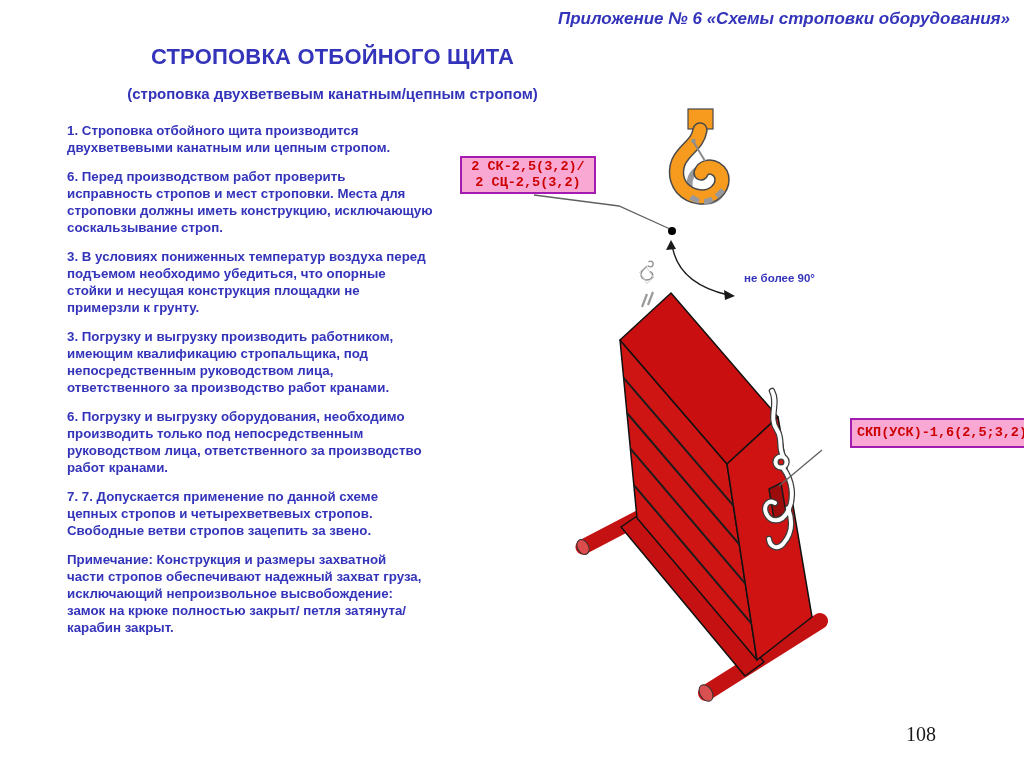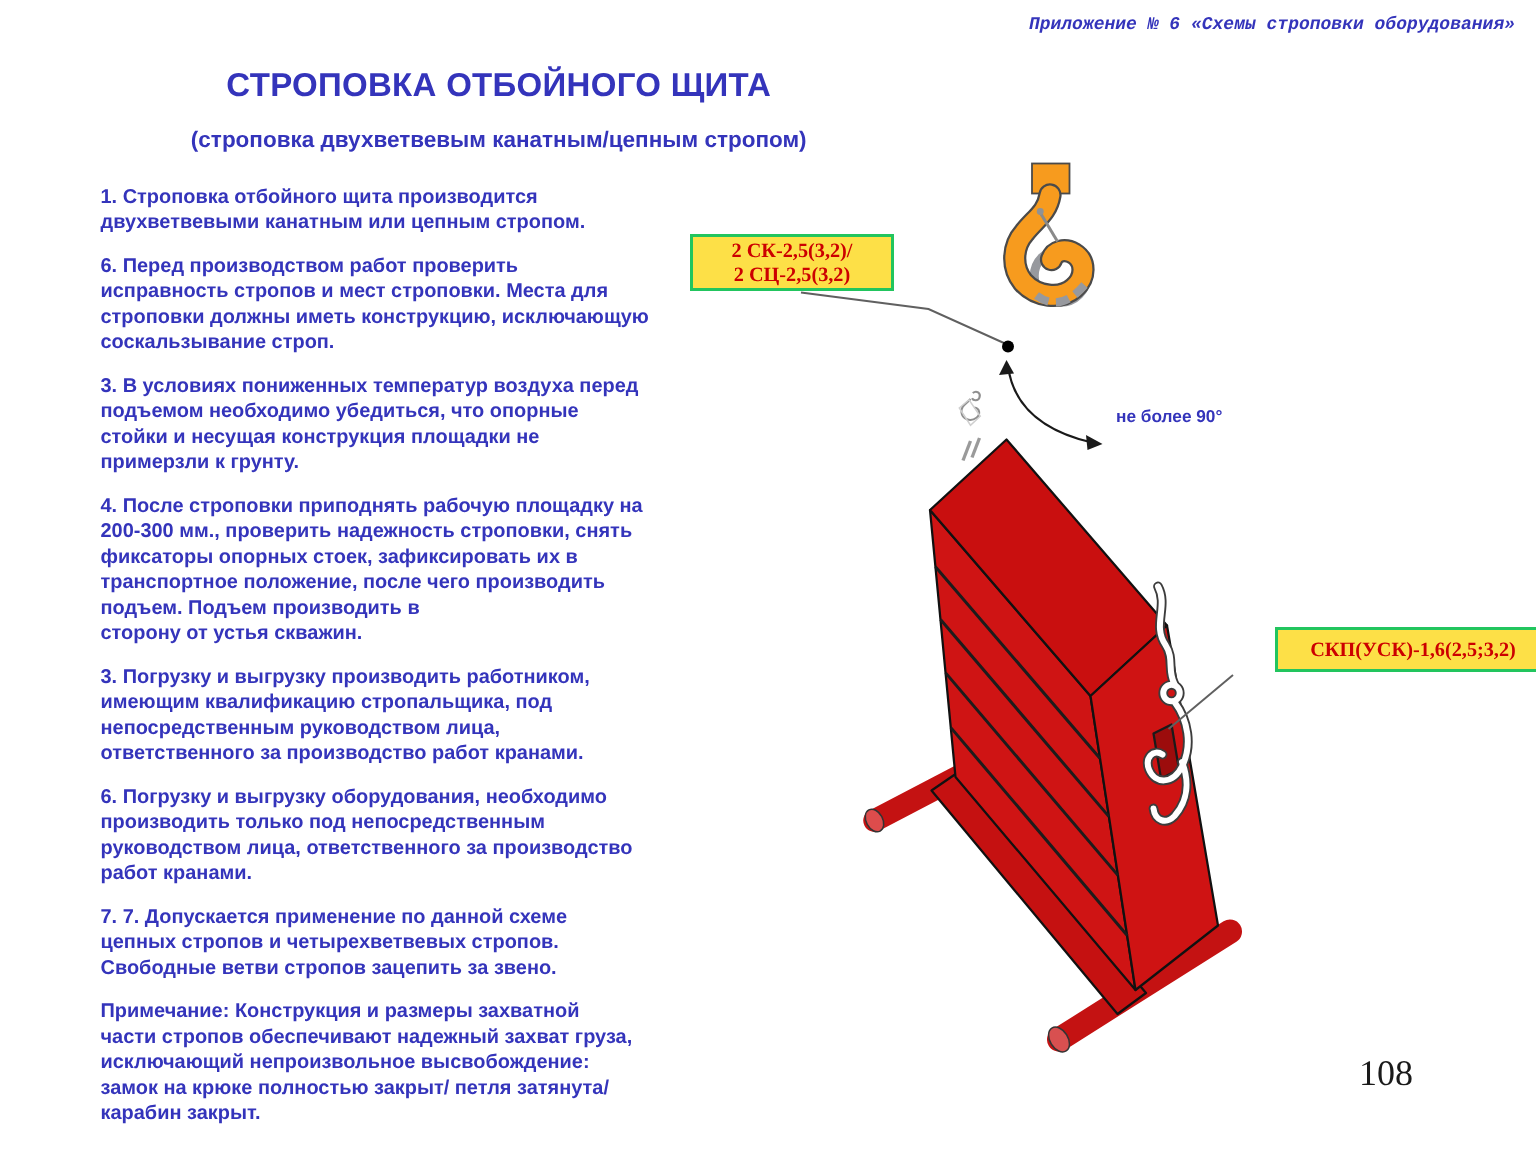--- a/index.html
+++ b/index.html
@@ -9,36 +9,36 @@
     --hook-orange:#f79b1e;
   }
   html,body{margin:0;padding:0;}
   body{
     width:1024px;height:768px;position:relative;background:#ffffff;
     font-family:"Liberation Sans",sans-serif;overflow:hidden;
   }
   .abs{position:absolute;}
   #diagram-svg{position:absolute;left:0;top:0;z-index:1;}
   .txt{color:var(--accent-blue);}
-  #header-annotation{top:9px;right:14px;font-size:12px;font-weight:bold;font-style:italic;z-index:2;font-family:Liberation Mono, monospace;}
+  #header-annotation{top:9px;right:14px;font-size:17px;font-weight:bold;font-style:italic;z-index:2;}
   #page-title{left:60px;top:44px;width:545px;text-align:center;font-size:22px;font-weight:bold;letter-spacing:.2px;z-index:2;}
   #page-subtitle{left:60px;top:73px;width:545px;text-align:center;font-size:15px;font-weight:bold;z-index:2;margin-top:12px;}
   #instructions{left:28px;top:122px;width:420px;font-size:13.3px;font-weight:bold;line-height:17px;z-index:2;margin-left:39px;}
   .para{white-space:pre-line;margin:0 0 12px 0;}
   #note-para{margin-top:8px;white-space:pre-line;}
   .label-box{
-    background:#fde047;border:2px solid #22c55e;color:var(--label-red);
-    font-family:Liberation Serif, serif;font-weight:bold;font-size:13.5px;
+    background:#f9a8d4;border:2px solid #a21caf;color:var(--label-red);
+    font-family:Liberation Mono, monospace;font-weight:bold;font-size:13.5px;
     display:flex;align-items:center;justify-content:center;text-align:center;
     line-height:16px;white-space:pre-line;z-index:2;box-sizing:border-box;
   }
   #sling-label-top{left:460px;top:156px;width:136px;height:38px;}
   #sling-label-side{left:850px;top:418px;width:184px;height:30px;}
   #angle-note{left:744px;top:272px;font-size:11.5px;font-weight:bold;z-index:2;}
-  #page-number{left:906px;top:703px;font-family:"Liberation Serif",serif;font-size:24px;color:#1a1a1a;z-index:2;}
+  #page-number{left:906px;top:723px;font-family:"Liberation Serif",serif;font-size:20px;color:#1a1a1a;z-index:2;}
 </style>
 </head>
 <body>
 
 <svg id="diagram-svg" width="1024" height="768" viewBox="0 0 1024 768">
 
   <g>
     <circle cx="707" cy="184" r="17.5" fill="none" stroke="#97999e" stroke-width="6"></circle>
     <rect x="688" y="109" width="25" height="20" style="fill:var(--hook-orange)" stroke="#4a4a4a" stroke-width="1.2"></rect>
     <path d="M 700,130 C 698,142 690,146 683,155 C 675,164 674,178 682,188 C 691,198 707,200 716,192 C 724,185 724,174 716,169 C 710,165.5 703,167 701,173" fill="none" stroke="#4a4a4a" stroke-width="15.5" stroke-linecap="round"></path>
@@ -116,26 +116,20 @@
   <p class="para">1. Строповка отбойного щита производится
 двухветвевыми канатным или цепным стропом.</p>
   <p class="para">6. Перед производством работ проверить
 исправность стропов и мест строповки. Места для
 строповки должны иметь конструкцию, исключающую
 соскальзывание строп.</p>
   <p class="para">3. В условиях пониженных температур воздуха перед
 подъемом необходимо убедиться, что опорные
 стойки и несущая конструкция площадки не
 примерзли к грунту.</p>
-  <p class="para">4. После строповки приподнять рабочую площадку на
-200-300 мм., проверить надежность строповки, снять
-фиксаторы опорных стоек, зафиксировать их в
-транспортное положение, после чего производить
-подъем. Подъем производить в
-сторону от устья скважин.</p>
   <p class="para">3. Погрузку и выгрузку производить работником,
 имеющим квалификацию стропальщика, под
 непосредственным руководством лица,
 ответственного за производство работ кранами.</p>
   <p class="para">6. Погрузку и выгрузку оборудования, необходимо
 производить только под непосредственным
 руководством лица, ответственного за производство
 работ кранами.</p>
   <p class="para">7. 7. Допускается применение по данной схеме
 цепных стропов и четырехветвевых стропов.

